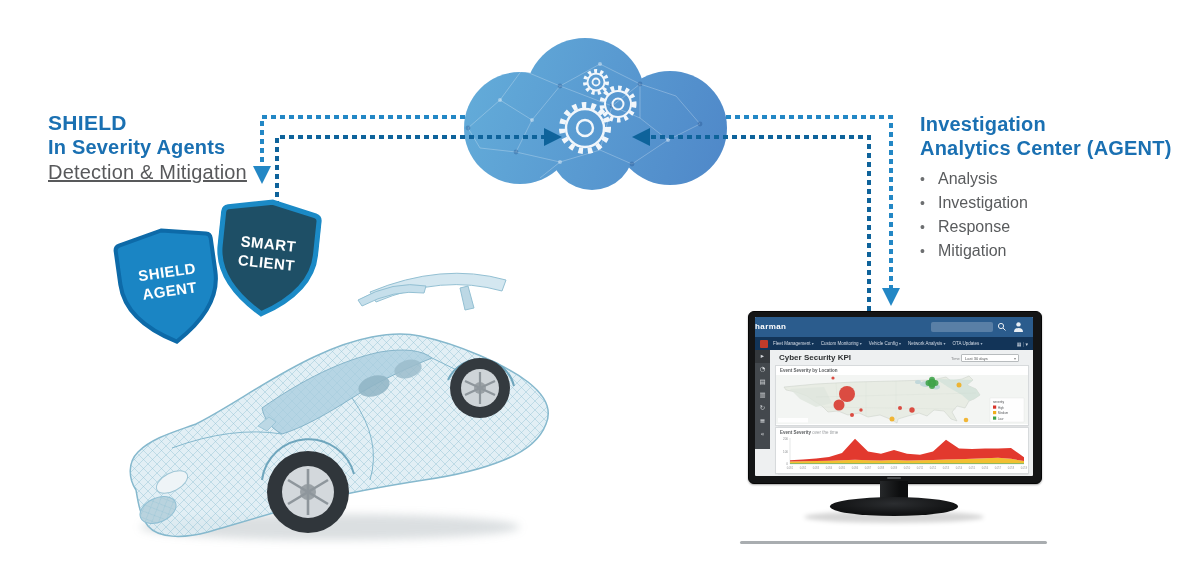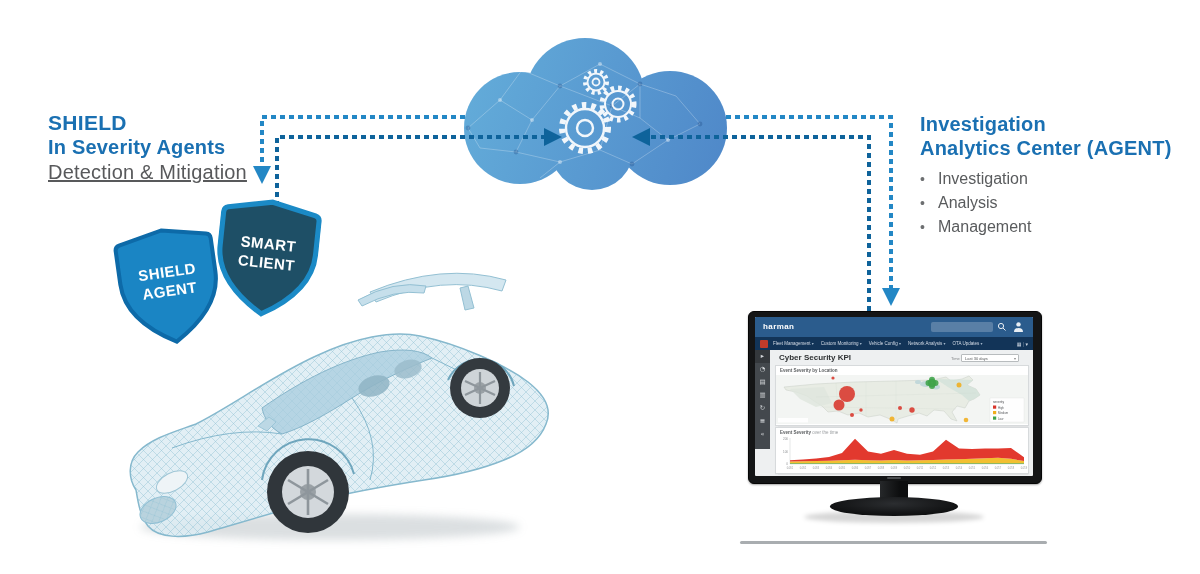--- a/index.html
+++ b/index.html
@@ -33,21 +33,21 @@
   #monitor-brand-mark{left:887px;top:477px;width:14px;height:2px;background:#4a4c4e;border-radius:1px;}
   #monitor-neck{left:880px;top:481px;width:28px;height:21px;background:linear-gradient(90deg,#26282a,#0d0e0f 70%);border-radius:0 0 4px 4px;}
   #monitor-base{left:830px;top:497px;width:128px;height:19px;background:radial-gradient(ellipse at 50% 35%,#2b2d30,#121314 70%);border-radius:50%;}
   #monitor-shadow{left:804px;top:511px;width:180px;height:12px;background:rgba(0,0,0,.16);border-radius:50%;filter:blur(2px);}
   #table-line{left:740px;top:541px;width:307px;height:3px;background:#a9adb0;border-radius:2px;}
   #car-shadow{left:140px;top:514px;width:380px;height:26px;background:rgba(90,110,120,.22);border-radius:50%;filter:blur(4px);}
 
   
   #screen{left:755px;top:317px;width:278px;height:159px;background:#eef0f1;overflow:hidden;border-radius:1px;}
   #db-topbar{left:0;top:0;width:278px;height:20px;background:#2b5c8d;}
-  #db-logo{left:8px;top:5px;font-size:8px;font-weight:bold;color:#ffffff;letter-spacing:.4px;}
+  #db-logo{left:0;top:5px;font-size:8px;font-weight:bold;color:#ffffff;letter-spacing:.4px;}
   #db-search{left:176px;top:5px;width:62px;height:10px;background:rgba(255,255,255,.22);border-radius:2px;}
   #db-search-icon{left:242px;top:5px;}
   #db-user-icon{left:258px;top:4px;}
   #db-nav{left:0;top:20px;width:278px;height:13px;background:#123458;display:flex;align-items:center;}
   #db-nav-logo{width:8px;height:8px;background:#c13b2b;margin:0 5px 0 5px;border-radius:1px;flex:0 0 auto;}
   .nav-item{font-size:4.5px;color:#d7dee8;margin-right:7px;white-space:nowrap;}
   .nav-caret{font-size:4px;color:#9fb4c9;}
   #db-nav-right{margin-left:auto;margin-right:5px;font-size:5px;color:#cfd8e3;white-space:nowrap;}
 
   #db-sidebar{left:0;top:33px;width:15px;height:99px;background:#43484d;}
@@ -159,23 +159,24 @@
   <div class="abs" id="shield-block">
     <div class="blue-bold-lg">SHIELD</div>
     <div class="blue-bold-md">In Severity Agents</div>
     <div class="gray-md">Detection &amp; Mitigation</div>
   </div>
 
   <div class="abs" id="csac-block">
     <div class="blue-bold-md">Investigation</div>
     <div class="blue-bold-md">Analytics Center (AGENT)</div>
     <div class="csac-bullets">
+      <div class="bullet-row"><span class="bullet-glyph">•</span><span>Analysis</span></div>
       <div class="bullet-row"><span class="bullet-glyph">•</span><span>Investigation</span></div>
-      <div class="bullet-row"><span class="bullet-glyph">•</span><span>Analysis</span></div>
-      <div class="bullet-row"><span class="bullet-glyph">•</span><span>Management</span></div>
+      <div class="bullet-row"><span class="bullet-glyph">•</span><span>Response</span></div>
+      <div class="bullet-row"><span class="bullet-glyph">•</span><span>Mitigation</span></div>
     </div>
   </div>
 
   <div class="abs badge" id="badge-agent">
     <svg width="102" height="120" viewBox="0 0 100 116">
       <path d="M50,3 L93,12 Q97,13 97,17 L97,50 Q97,86 50,113 Q3,86 3,50 L3,17 Q3,13 7,12 Z" fill="#1a85c4" stroke="#0d6aa8" stroke-width="4"></path>
     </svg>
     <div class="badge-text">
       <div>SHIELD</div>
       <div>AGENT</div>

